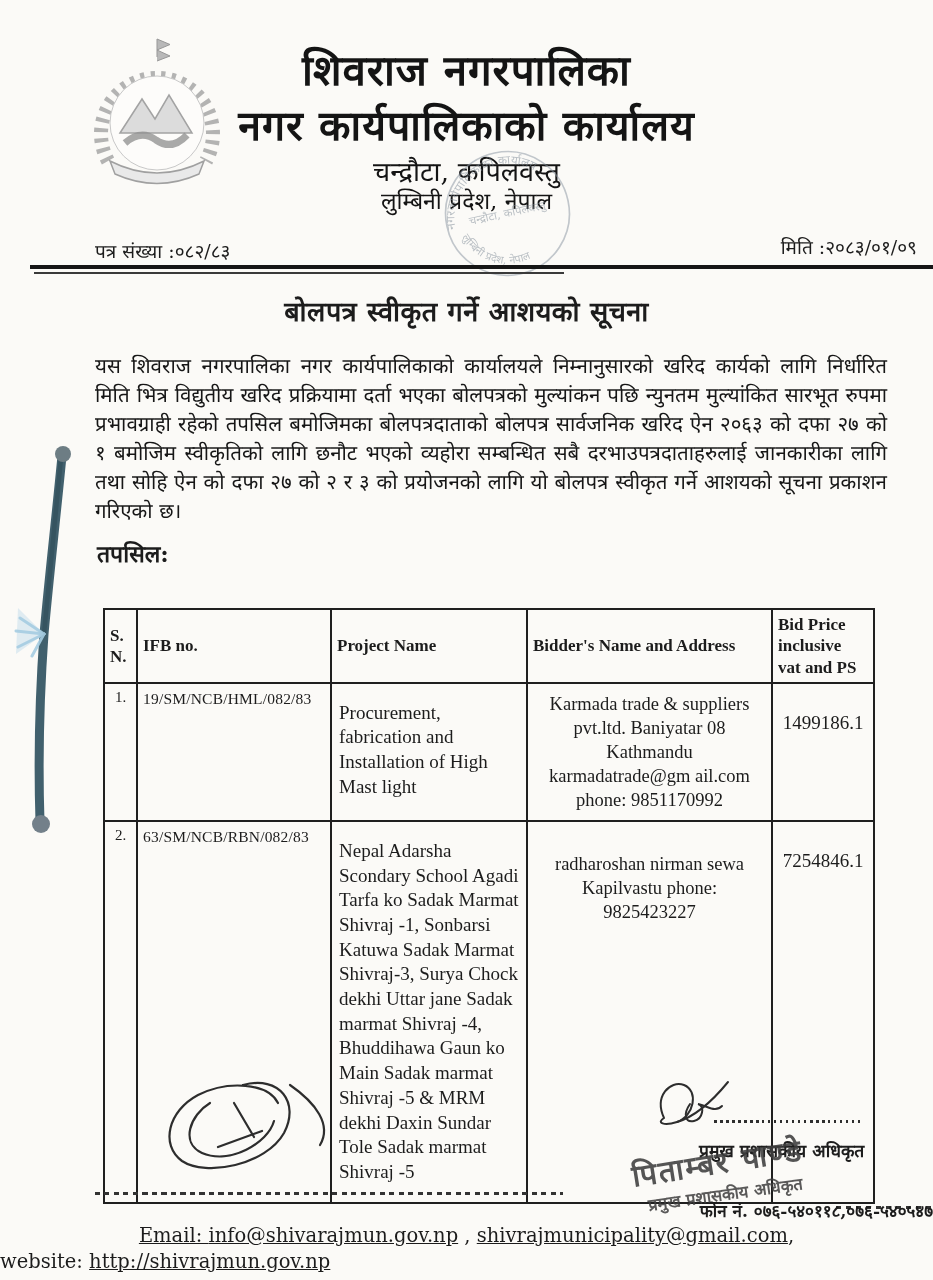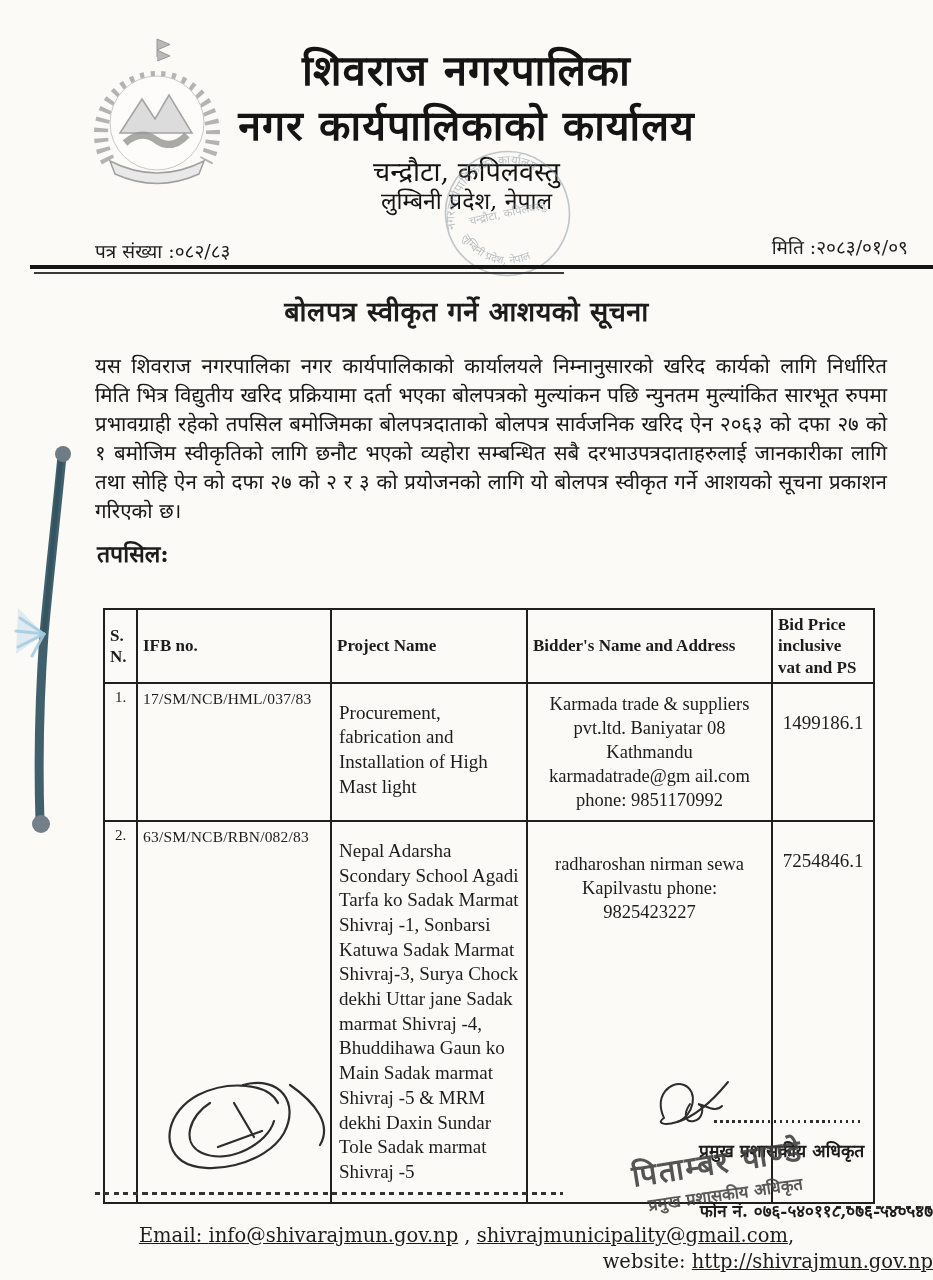--- a/index.html
+++ b/index.html
@@ -12,21 +12,21 @@
   }
   
   .emblem { position:absolute; left:82px; top:34px; width:150px; height:162px; }
   .hdr-line { position:absolute; width:100%; text-align:center; font-weight:600; color:#141414; }
   .muni-name   { top:40px;  font-size:42px; letter-spacing:1px; }
   .office-name { top:96px;  font-size:41px; letter-spacing:1px; }
   .addr1 { top:152px; font-size:27px; font-weight:500; }
   .addr2 { top:184px; font-size:23px; font-weight:500; }
   .round-stamp { position:absolute; left:440px; top:146px; width:135px; height:135px; opacity:.75; }
   .meta-letter { position:absolute; left:95px;  top:238px; font-size:19px; }
-  .meta-date   { position:absolute; right:25px; top:234px; font-size:19px;margin-left:36px; }
+  .meta-date   { position:absolute; right:16px; top:234px; font-size:19px;margin-left:36px; }
   .hdr-rule  { position:absolute; left:30px; top:265px; width:903px; height:4px; background:#161616; }
   .hdr-rule2 { position:absolute; left:34px; top:272px; width:530px; height:1.5px; background:#3a3a3a; }
   
   .notice-title { position:absolute; width:100%; top:292px; text-align:center; font-size:27px; font-weight:700; letter-spacing:.5px; }
   .notice-body {
     position:absolute; left:95px; top:352px; width:792px;
     font-size:20.5px; line-height:29px; text-align:justify; color:#161616;
   }
   .schedule-label { position:absolute; left:97px; top:537px; font-size:23px; font-weight:600; }
   
@@ -57,21 +57,21 @@
      color:#3e3e3e; opacity:.88; transform:rotate(-9deg); transform-origin:left center; letter-spacing:2px; }
   .stamp-title { position:absolute; left:648px; top:1193px; font-size:16.5px; font-weight:600;
      color:#3e3e3e; opacity:.85; transform:rotate(-8deg); transform-origin:left center; }
   .dash-left  { position:absolute; left:95px;  top:1192px; width:468px; height:3px;
      background:repeating-linear-gradient(90deg,#333 0 5px,transparent 5px 9.5px); }
   .dash-right { position:absolute; left:836px; top:1206px; width:95px; height:3px;
      background:repeating-linear-gradient(90deg,#333 0 5px,transparent 5px 10px); }
   
   .footer-phone   { position:absolute; width:100%; top:1199px; text-align:right; font-size:17px; font-weight:600; }
   .footer-email   { position:absolute; width:100%; top:1224px; text-align:center; font-size:19.5px; }
-  .footer-website { position:absolute; width:100%; top:1250px; text-align:right; font-size:19.5px; }
+  .footer-website { position:absolute; width:100%; top:1250px; text-align:left; font-size:19.5px; }
   .u { text-decoration:underline; }
 </style>
 </head>
 <body>
 
 <div class="page">
 
   <svg class="emblem" viewBox="0 0 150 160">
     <path d="M 26 126 A 56 56 0 1 1 124 126" fill="none" stroke="#a6a6a6" stroke-width="14" stroke-dasharray="4 6" opacity="0.85"></path>
     <path d="M75 22 l0 -18 l13 5.5 l-13 5.5 l13 6 l-13 5" fill="#b8b8b8" stroke="#979797" stroke-width="1"></path>
@@ -133,21 +133,21 @@
     <tbody>
         <tr class="hdr-row">
       <th>S. N.</th>
       <th>IFB no.</th>
       <th>Project Name</th>
       <th>Bidder's Name and Address</th>
       <th>Bid Price inclusive vat and PS</th>
     </tr>
     <tr class="row-1">
       <td class="cell-sn">1.</td>
-      <td class="cell-ifb">17/SM/NCB/HML/037/83</td>
+      <td class="cell-ifb">19/SM/NCB/HML/082/83</td>
       <td class="cell-proj">Procurement, fabrication and Installation of High Mast light</td>
       <td class="cell-bidder">Karmada trade &amp; suppliers pvt.ltd. Baniyatar 08 Kathmandu karmadatrade@gm ail.com phone: 9851170992</td>
       <td class="cell-price">1499186.1</td>
     </tr>
     <tr class="row-2">
       <td class="cell-sn">2.</td>
       <td class="cell-ifb">63/SM/NCB/RBN/082/83</td>
       <td class="cell-proj">Nepal Adarsha Scondary School Agadi Tarfa ko Sadak Marmat Shivraj -1, Sonbarsi Katuwa Sadak Marmat Shivraj-3, Surya Chock dekhi Uttar jane Sadak marmat Shivraj -4, Bhuddihawa Gaun ko Main Sadak marmat Shivraj -5 &amp; MRM dekhi Daxin Sundar Tole Sadak marmat Shivraj -5</td>
       <td class="cell-bidder">radharoshan nirman sewa Kapilvastu phone: 9825423227</td>
       <td class="cell-price">7254846.1</td>

